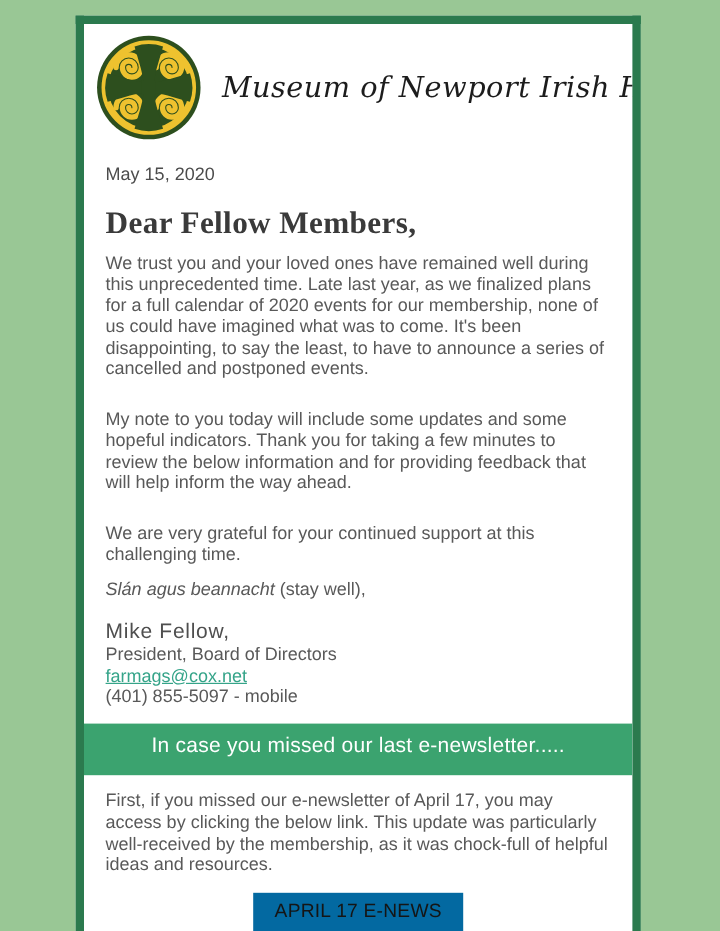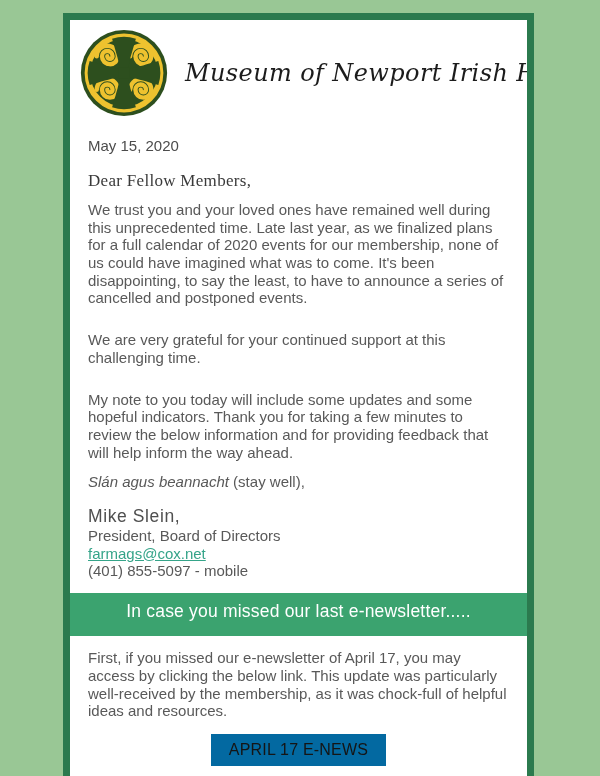--- a/index.html
+++ b/index.html
@@ -56,22 +56,22 @@
   
   .letter { padding: 0 18px; }
   .date {
     margin-top: 20px;
     font-size: 15px;
     color: #4c4c4c;
   }
   .salutation {
     margin-top: 17px;
     font-family: "Liberation Serif", serif;
-    font-weight: normal;
-    font-size: 17px;
+    font-weight: bold;
+    font-size: 26px;
     color: #3a3a3a;
     letter-spacing: 0.3px;
   }
   p.body-text {
     margin: 24px 0 0 0;
     font-size: 15px;
     line-height: 1.18;
     color: #595959;
   }
   p.first-para { margin-top: 10px; }
@@ -161,26 +161,26 @@
       <div class="header-text">
         <div class="org-title">Museum of Newport Irish History</div>
       </div>
     </div>
 
     <div class="letter">
       <div class="date">May 15, 2020</div>
       <div class="salutation">Dear Fellow Members,</div>
 
       <p class="body-text first-para">We trust you and your loved ones have remained well during this unprecedented time. Late last year, as we finalized plans for a full calendar of 2020 events for our membership, none of us could have imagined what was to come. It's been disappointing, to say the least, to have to announce a series of cancelled and postponed events.</p>
+      <p class="body-text">My note to you today will include some updates and some hopeful indicators. Thank you for taking a few minutes to review the below information and for providing feedback that will help inform the way ahead.</p>
       <p class="body-text">We are very grateful for your continued support at this challenging time.</p>
-      <p class="body-text">My note to you today will include some updates and some hopeful indicators. Thank you for taking a few minutes to review the below information and for providing feedback that will help inform the way ahead.</p>
 
       <div class="closing"><em>Slán agus beannacht</em><span> (stay well),</span></div>
 
-      <div class="sig-name">Mike Slein,</div>
+      <div class="sig-name">Mike Fellow,</div>
       <div class="sig-line">President, Board of Directors</div>
       <div class="sig-line">
         <a class="email-link" href="#">farmags@cox.net</a>
       </div>
       <div class="sig-line">(401) 855-5097 - mobile</div>
     </div>
 
     <div class="banner">In case you missed our last e-newsletter.....</div>
 
     <div class="section-text">

